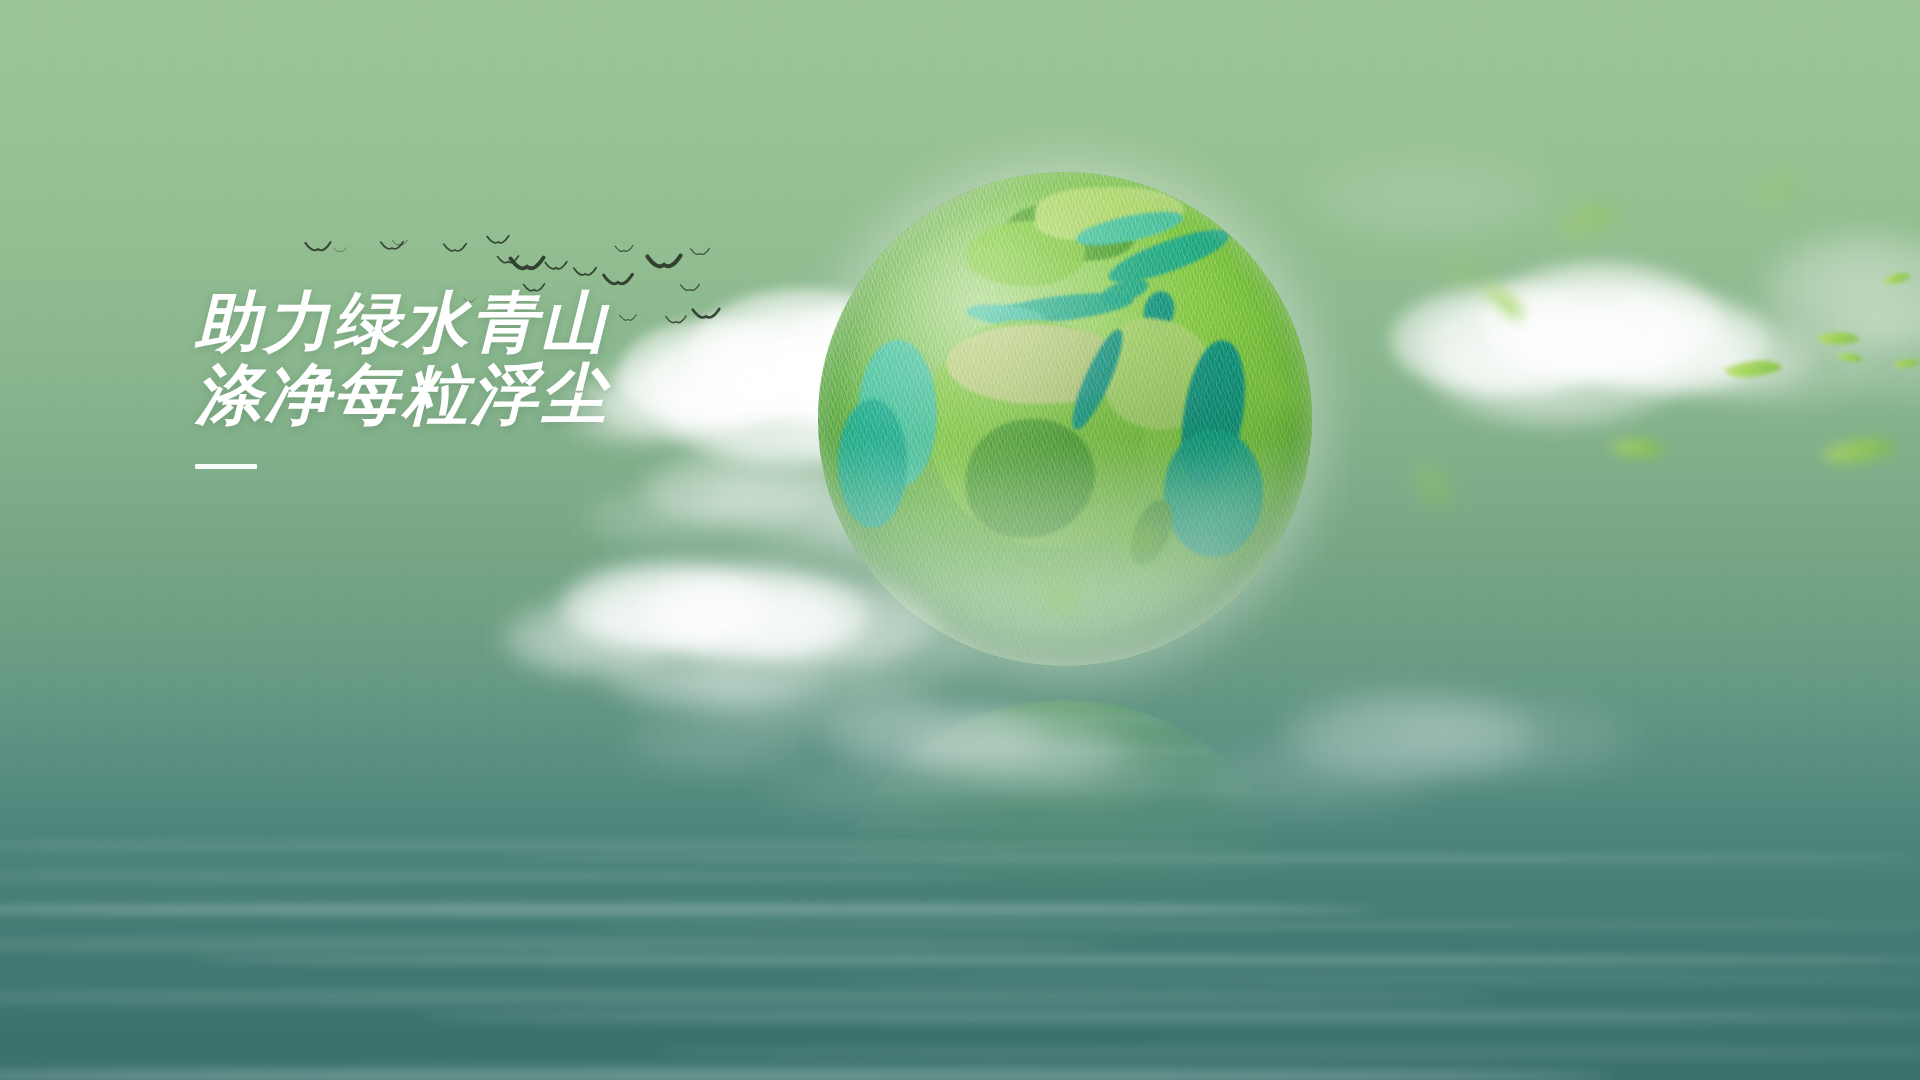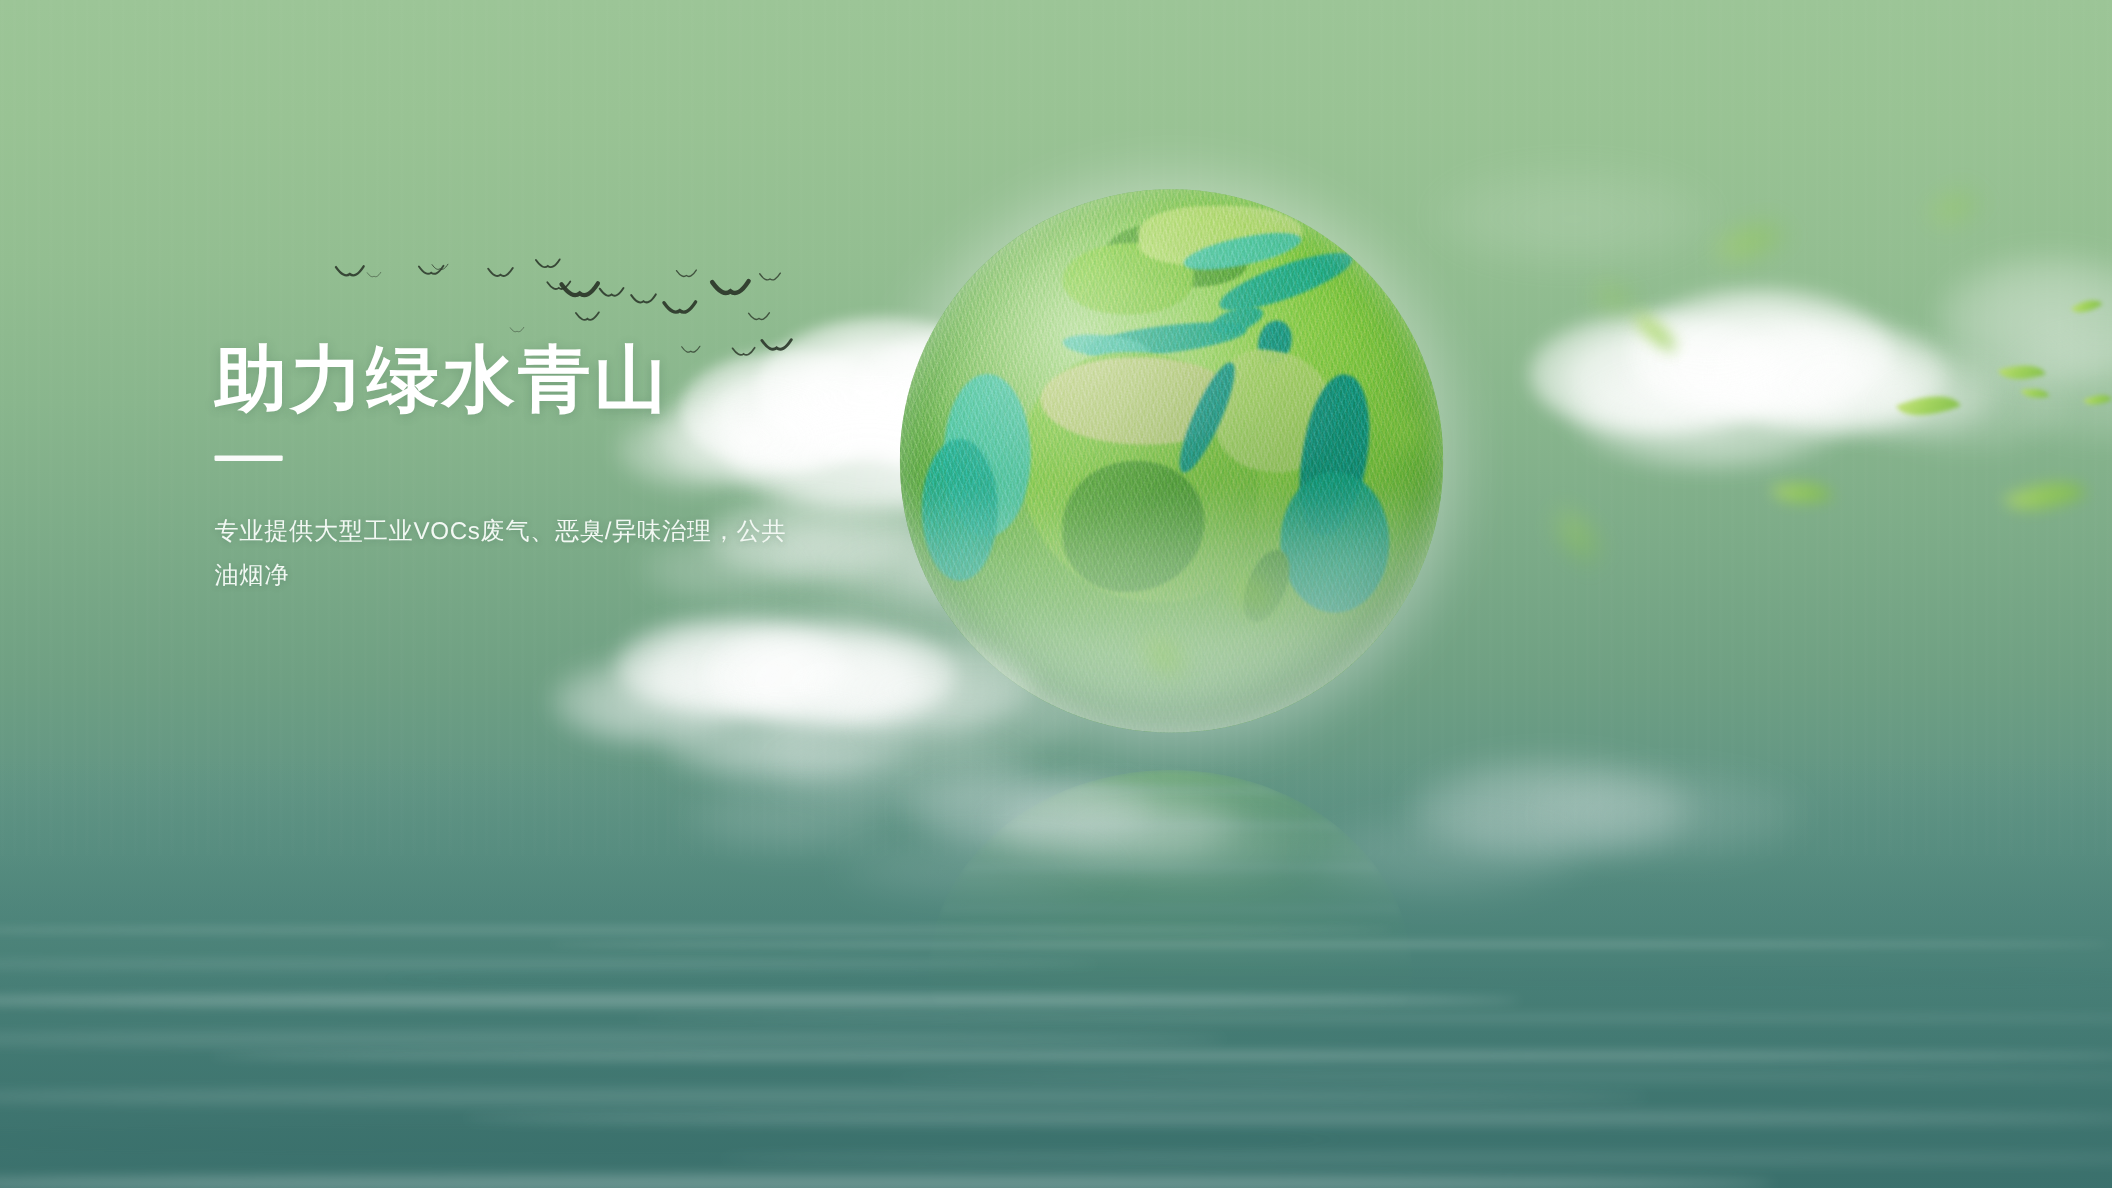--- a/index.html
+++ b/index.html
@@ -198,21 +198,21 @@
     position:absolute;
     background:linear-gradient(140deg,#BEE06A 0%,#9CD24B 45%,#7FBF3C 100%);
     border-radius:0 100% 0 100%;
     pointer-events:none;
   }
   .leaf.blur1{filter:blur(2px);opacity:.85;}
   .leaf.blur2{filter:blur(7px);opacity:.72;}
   .leaf.blur3{filter:blur(12px);opacity:.62;}
 
   
-  .copy{position:absolute;left:195px;top:308px;width:760px;}
+  .copy{position:absolute;left:195px;top:286px;width:760px;font-style:italic;}
   .headline{
     color:#FFFFFF;
     font-size:66px;
     font-weight:bold;
     line-height:72px;
     letter-spacing:3px;
     text-shadow:0 2px 10px rgba(40,80,60,.22);
     white-space:nowrap;
   }
   .divider{
@@ -447,19 +447,19 @@
       <div class="leaf blur3" style="left: 1560px; top: 208px; width: 60px; height: 24px; transform: rotate(-36deg);"></div>
       <div class="leaf blur3" style="left: 1410px; top: 476px; width: 48px; height: 22px; transform: rotate(34deg);"></div>
       <div class="leaf blur3" style="left: 1266px; top: 386px; width: 34px; height: 16px; transform: rotate(18deg);"></div>
       <div class="leaf blur3" style="left: 1120px; top: 530px; width: 40px; height: 20px; transform: rotate(22deg);"></div>
       <div class="leaf blur3" style="left: 1040px; top: 588px; width: 36px; height: 18px; transform: rotate(16deg);"></div>
       <div class="leaf blur3" style="left: 1756px; top: 180px; width: 40px; height: 18px; transform: rotate(-44deg);"></div>
     </div>
 
   <div class="copy">
     <div class="headline">助力绿水青山</div>
+    <div class="headline">涤净每粒浮尘</div>
     <div class="divider"></div>
     <div class="sub">
-      <span>专业提供大型工业VOCs废气、恶臭/异味治理，公共油烟净</span>
     </div>
   </div>
 
 </div>
 
 </body></html>

